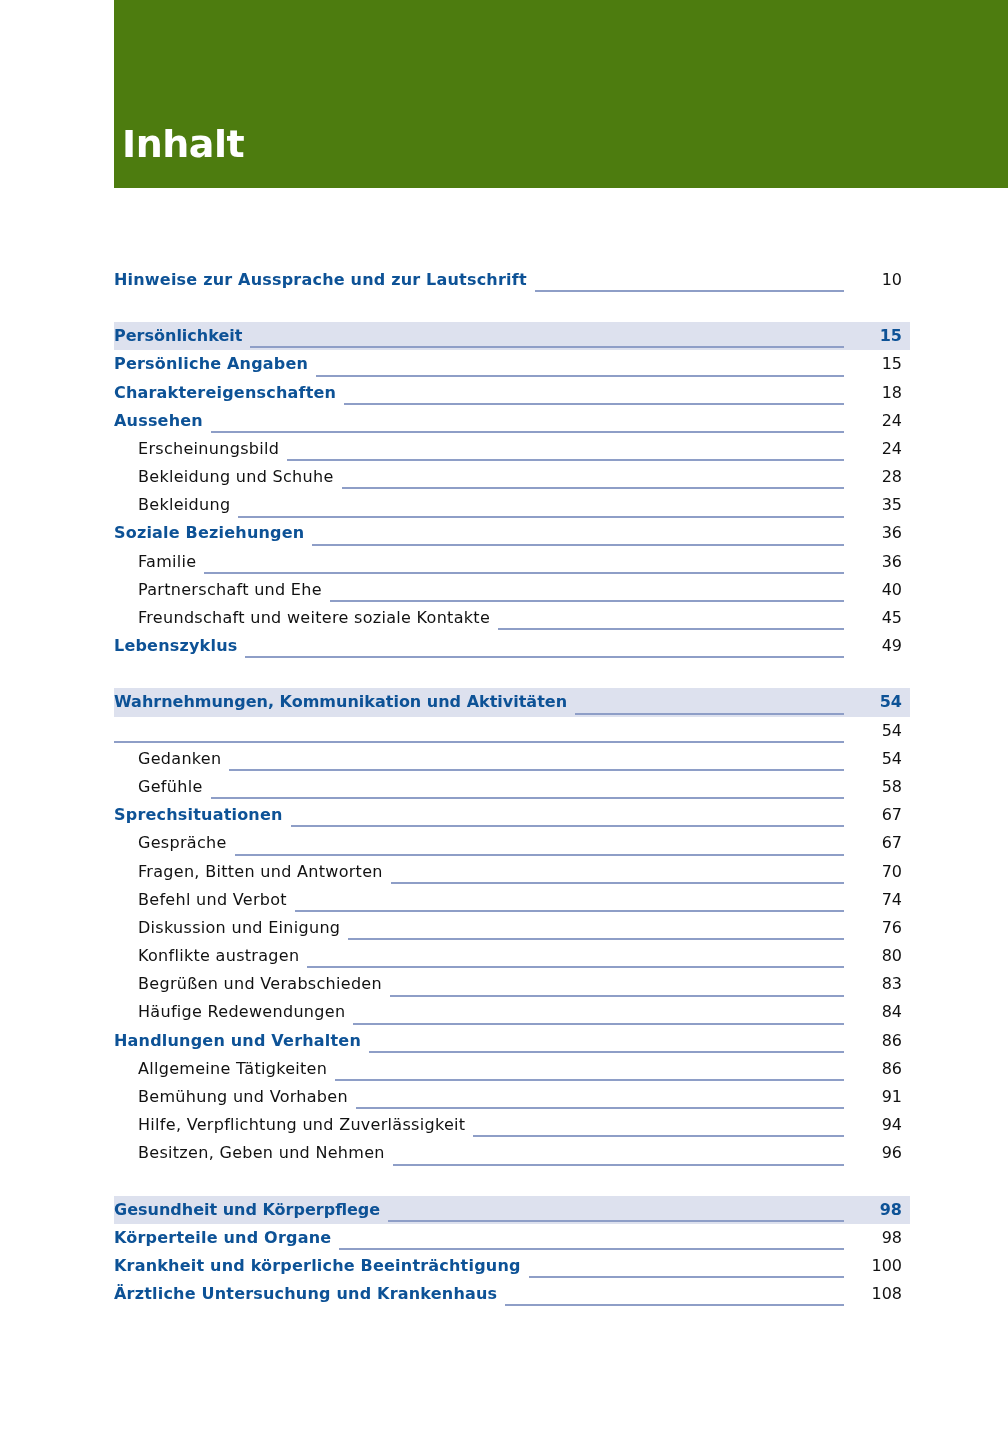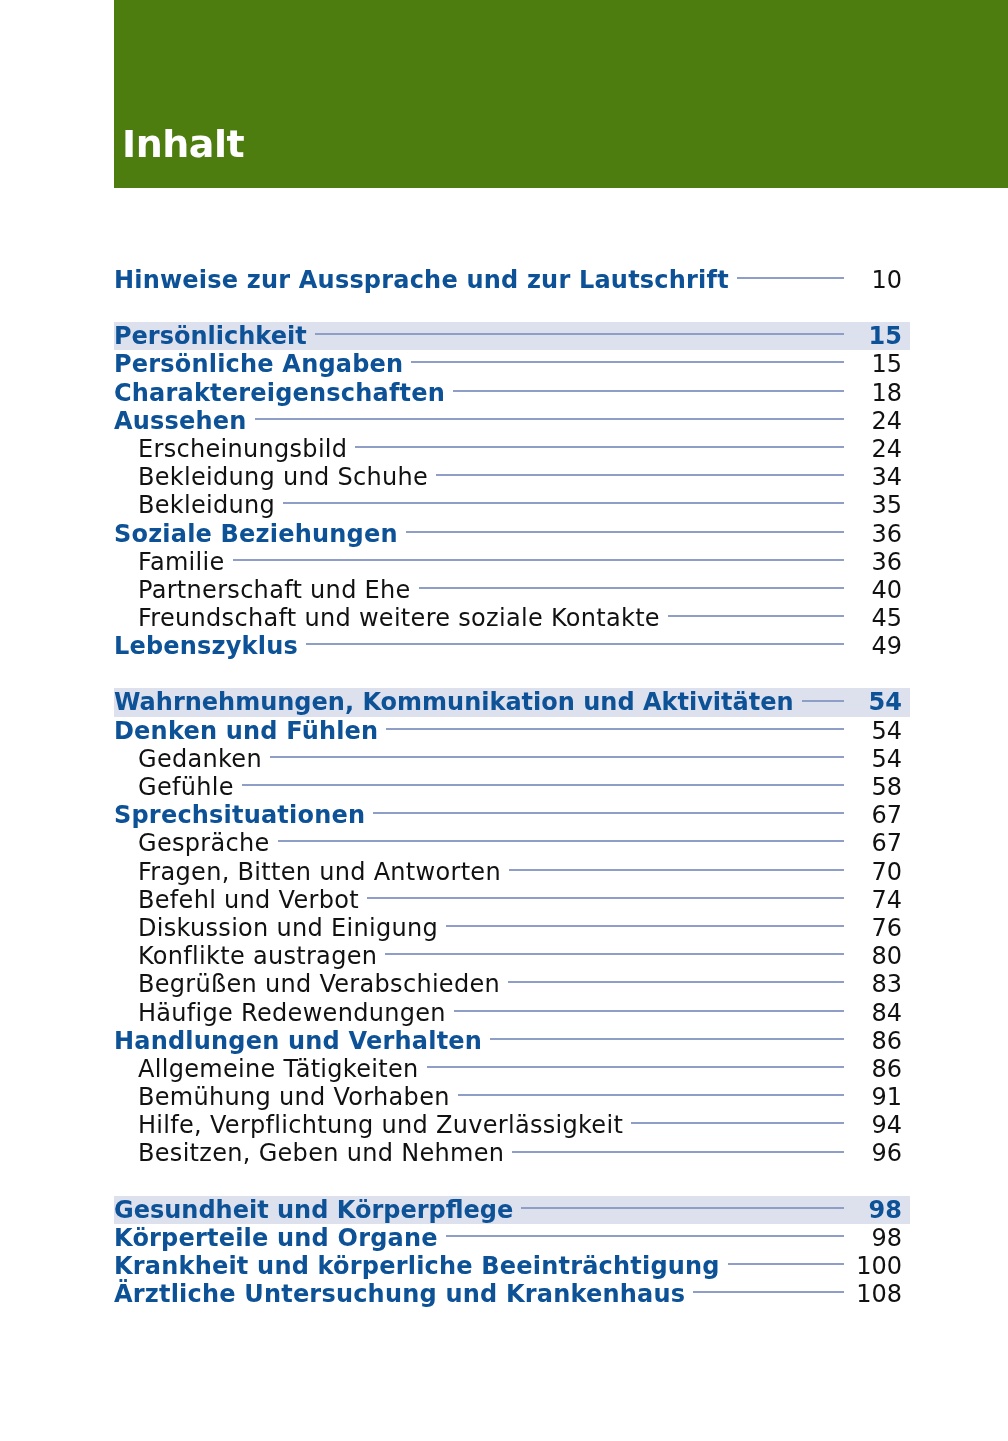--- a/index.html
+++ b/index.html
@@ -3,22 +3,22 @@
 <meta charset="utf-8">
 <style>
   html, body { margin: 0; padding: 0; background: #ffffff; }
   body { width: 1008px; height: 1441px; position: relative; overflow: hidden;
          font-family: "DejaVu Sans", "Liberation Sans", sans-serif; }
   .header-band { position: absolute; left: 114px; top: 0; width: 924px; height: 188px;
                  background: #4d7c0f; }
   .header-title { position: absolute; left: 8px; top: 122px; font-size: 38px;
                   font-weight: bold; color: #ffffff; letter-spacing: -0.5px; }
   .toc { position: absolute; left: 114px; top: 266px; width: 796px; }
-  .row { position: relative; display: flex; align-items: center; height: 28.2px;
-         line-height: 28.2px; font-size: 24px; }
+  .row { position: relative; display: flex; align-items: flex-end; height: 28.2px;
+         line-height: 28.2px; font-size: 16px; }
   .row .label { white-space: nowrap; padding-right: 8px; }
   .row .leader { flex: 1; height: 0; border-bottom: 2px solid #8e9ec7;
                  margin-right: 12px; position: relative; top: -2px; }
   .row .page { width: 46px; text-align: right; color: #111; padding-right: 8px; }
   .row.l1 .label { color: #0d5296; font-weight: bold; letter-spacing: 0.2px; }
   .row.l2 .label { color: #111; padding-left: 24px; letter-spacing: 0.3px; }
   .row.chapter { background: #dde1ee; }
   .row.chapter .label { color: #0d5296; font-weight: bold; }
   .row.chapter .page { color: #0d5296; font-weight: bold; }
   .gap { height: 28px; }
@@ -58,21 +58,21 @@
       <span class="page">24</span>
     </div>
     <div class="row l2">
       <span class="label">Erscheinungsbild</span>
       <span class="leader"></span>
       <span class="page">24</span>
     </div>
     <div class="row l2">
       <span class="label">Bekleidung und Schuhe</span>
       <span class="leader"></span>
-      <span class="page">34</span>
+      <span class="page">28</span>
     </div>
     <div class="row l2">
       <span class="label">Bekleidung</span>
       <span class="leader"></span>
       <span class="page">35</span>
     </div>
     <div class="row l1">
       <span class="label">Soziale Beziehungen</span>
       <span class="leader"></span>
       <span class="page">36</span>
@@ -97,21 +97,20 @@
       <span class="leader"></span>
       <span class="page">49</span>
     </div>
     <div class="gap"></div>
     <div class="row chapter">
       <span class="label">Wahrnehmungen, Kommunikation und Aktivitäten</span>
       <span class="leader"></span>
       <span class="page">54</span>
     </div>
     <div class="row l1">
-      <span class="label">Denken und Fühlen</span>
       <span class="leader"></span>
       <span class="page">54</span>
     </div>
     <div class="row l2">
       <span class="label">Gedanken</span>
       <span class="leader"></span>
       <span class="page">54</span>
     </div>
     <div class="row l2">
       <span class="label">Gefühle</span>

